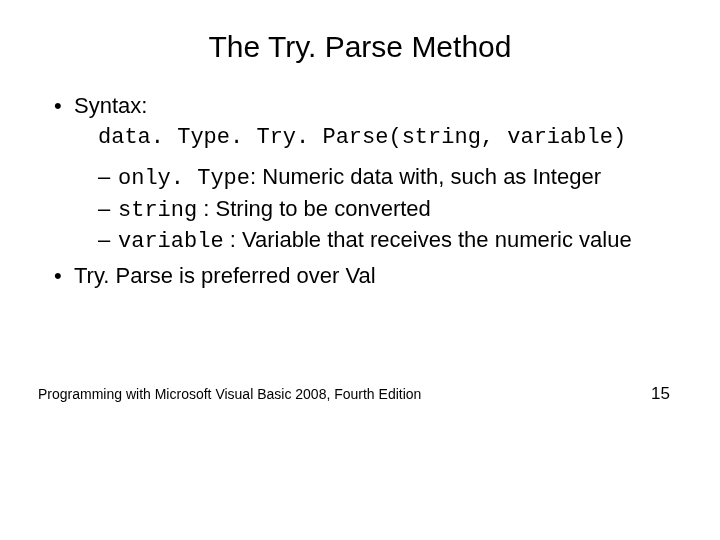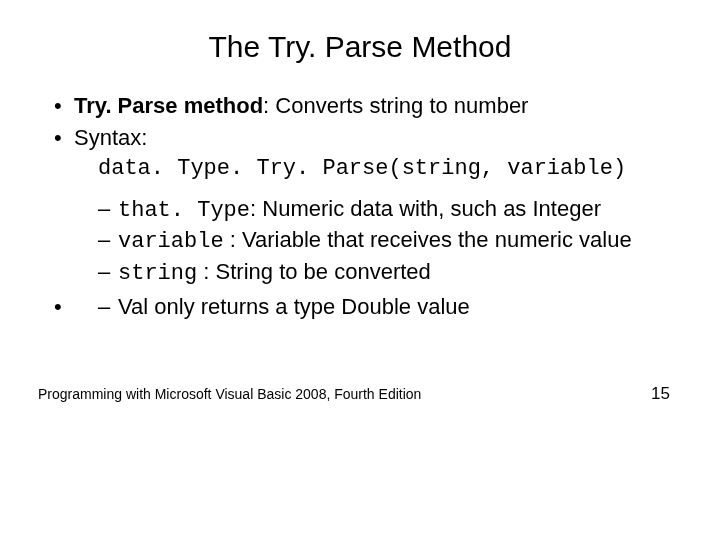--- a/index.html
+++ b/index.html
@@ -86,46 +86,39 @@
 </style>
 </head>
 <body>
 
 <div class="slide">
 
   <h1 class="title">The Try. Parse Method</h1>
 
   <ul class="lvl1">
 
-    <li>
-      <span class="b">Try. Parse method</span><span>: Converts string to number</span>
-    </li>
 
     <li>
       <span>Syntax:</span>
       <div class="syntax">data. Type. Try. Parse(string, variable)</div>
       <ul class="lvl2">
         <li>
-          <span class="mono">that. Type</span><span>: Numeric data with, such as Integer</span>
+          <span class="mono">only. Type</span><span>: Numeric data with, such as Integer</span>
+        </li>
+        <li>
+          <span class="mono">string</span><span> : String to be converted</span>
         </li>
         <li>
           <span class="mono">variable</span><span> : Variable that receives the numeric value</span>
-        </li>
-        <li>
-          <span class="mono">string</span><span> : String to be converted</span>
         </li>
       </ul>
     </li>
 
     <li>
-      <ul class="lvl2">
-        <li>
-          <span>Val only returns a type Double value</span>
-        </li>
-      </ul>
+      <span>Try. Parse is preferred over Val</span>
     </li>
 
   </ul>
 
   <div class="footer">
     <span>Programming with Microsoft Visual Basic 2008, Fourth Edition</span>
     <span class="pagenum">15</span>
   </div>
 
 </div>

